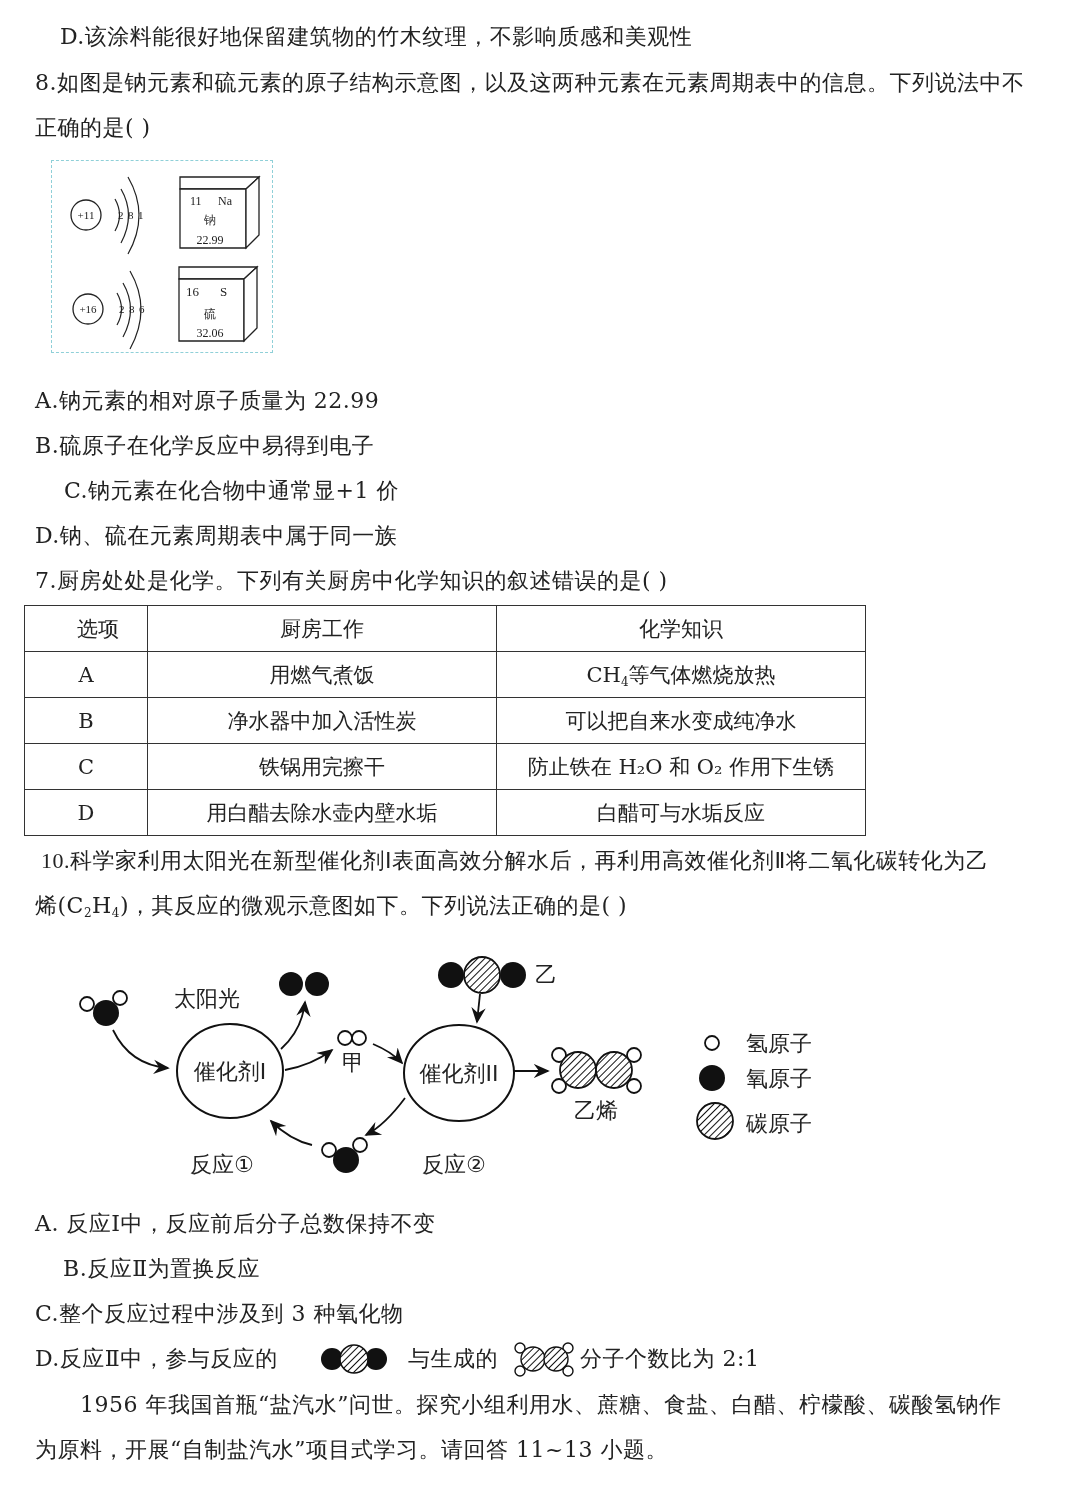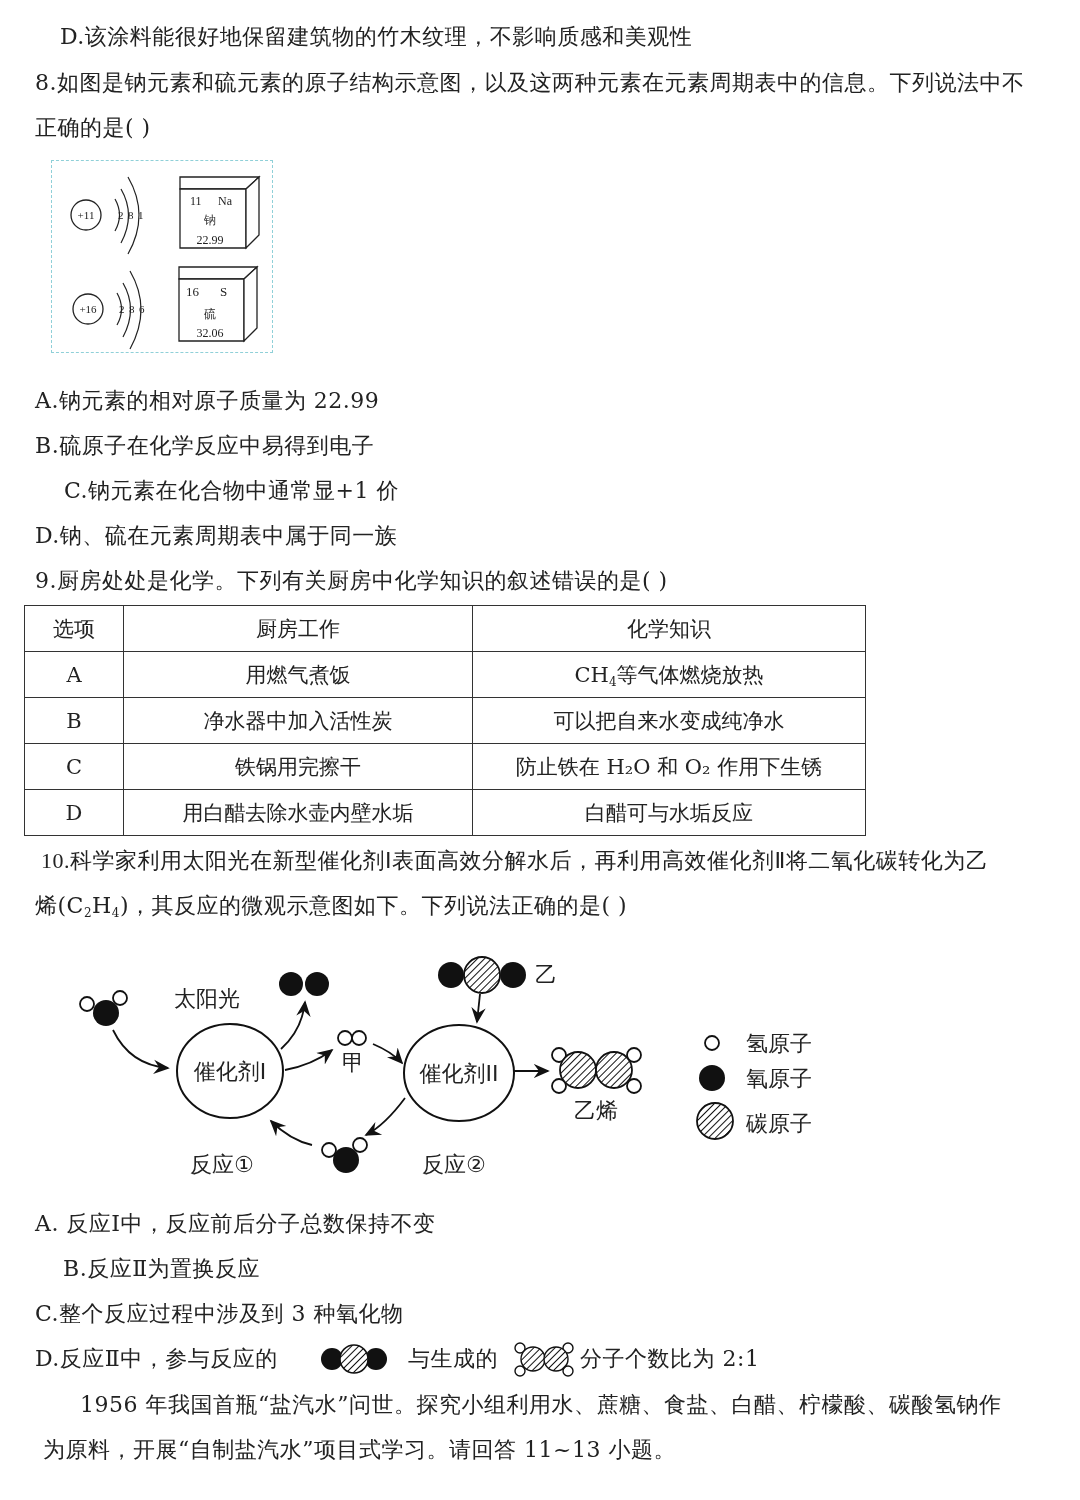--- a/index.html
+++ b/index.html
@@ -4,21 +4,21 @@
 <style>
   html, body { margin:0; padding:0; background:#ffffff; }
   body { width:1080px; height:1500px; position:relative; overflow:hidden;
          font-family:"DejaVu Serif","Liberation Serif",serif; color:#222; }
   .line { position:absolute; font-size:22px; line-height:30px; white-space:nowrap; letter-spacing:0.5px; }
   sub { font-size:12px; vertical-align:-4px; }
   .figbox { position:absolute; left:51px; top:160px; width:222px; height:193px;
             border:1.5px dashed #8fd0d8; box-sizing:border-box; }
   table.kt { position:absolute; left:24px; top:605px; width:842px; border-collapse:collapse; font-size:21px; }
   table.kt td { border:1.5px solid #333; height:45px; text-align:center; padding:0; }
-  table.kt td.c0 { width:98px; }
+  table.kt td.c0 { width:98px;padding-left:24px; }
   table.kt td.c1 { width:348px; }
   .dg { position:absolute; left:0; top:0; }
   .svgtxt { font-family:"DejaVu Sans","Liberation Sans",sans-serif; }
 </style>
 </head>
 <body>
 
 <svg width="0" height="0" style="position:absolute">
   <defs>
     <pattern id="hatch" patternUnits="userSpaceOnUse" width="5" height="5" patternTransform="rotate(45)">
@@ -81,21 +81,21 @@
       <text x="158" y="176" font-size="12" text-anchor="middle" font-family="Liberation Serif,serif" fill="#222">32.06</text>
     </g>
   </svg>
 </div>
 
 <div class="line" style="left:35px;top:386px;">A.钠元素的相对原子质量为 22.99</div>
 <div class="line" style="left:35px;top:431px;">B.硫原子在化学反应中易得到电子</div>
 <div class="line" style="left:35px;top:476px;margin-left:29px;">C.钠元素在化合物中通常显+1 价</div>
 <div class="line" style="left:35px;top:521px;">D.钠、硫在元素周期表中属于同一族</div>
 
-<div class="line" style="left:35px;top:566px;">9.厨房处处是化学。下列有关厨房中化学知识的叙述错误的是(          )</div>
+<div class="line" style="left:35px;top:566px;">7.厨房处处是化学。下列有关厨房中化学知识的叙述错误的是(          )</div>
 
 <table class="kt">
   <tbody>
       <tr>
     <td class="c0">选项</td>
     <td class="c1">厨房工作</td>
     <td>化学知识</td>
   </tr>
   <tr>
     <td>A</td>
@@ -207,13 +207,13 @@
 </svg>
 
 <div class="line" style="left:35px;top:1209px;">A. 反应Ⅰ中，反应前后分子总数保持不变</div>
 <div class="line" style="left:35px;top:1254px;margin-left:28px;">B.反应Ⅱ为置换反应</div>
 <div class="line" style="left:35px;top:1299px;">C.整个反应过程中涉及到 3 种氧化物</div>
 <div class="line" style="left:35px;top:1344px;">D.反应Ⅱ中，参与反应的</div>
 <div class="line" style="left:408px;top:1344px;">与生成的</div>
 <div class="line" style="left:580px;top:1344px;">分子个数比为 2:1</div>
 
 <div class="line" style="left:80px;top:1390px;">1956 年我国首瓶“盐汽水”问世。探究小组利用水、蔗糖、食盐、白醋、柠檬酸、碳酸氢钠作</div>
-<div class="line" style="left:35px;top:1435px;margin-left:8px;">为原料，开展“自制盐汽水”项目式学习。请回答 11~13 小题。</div>
+<div class="line" style="left:35px;top:1435px;">为原料，开展“自制盐汽水”项目式学习。请回答 11~13 小题。</div>
 
 </body></html>

